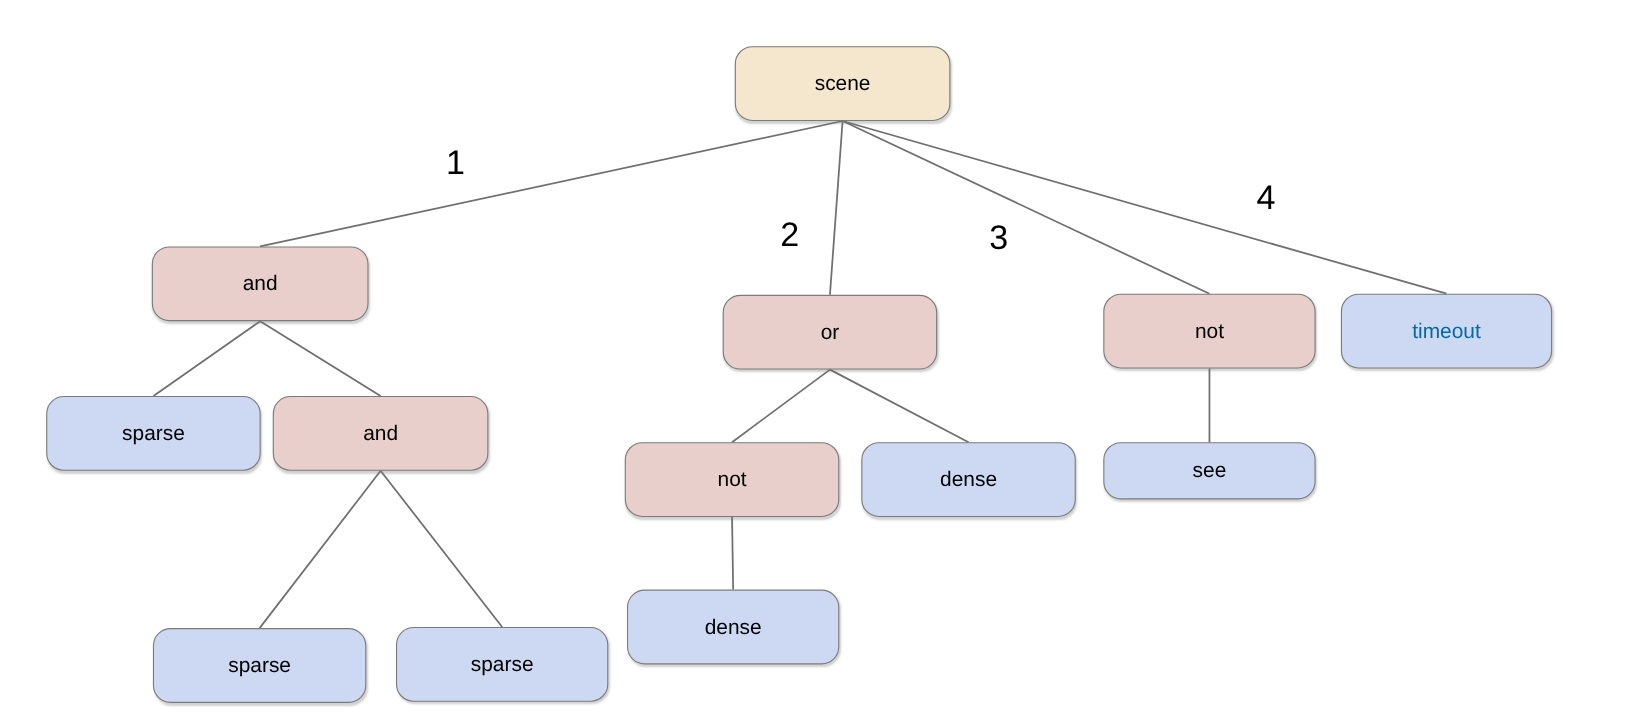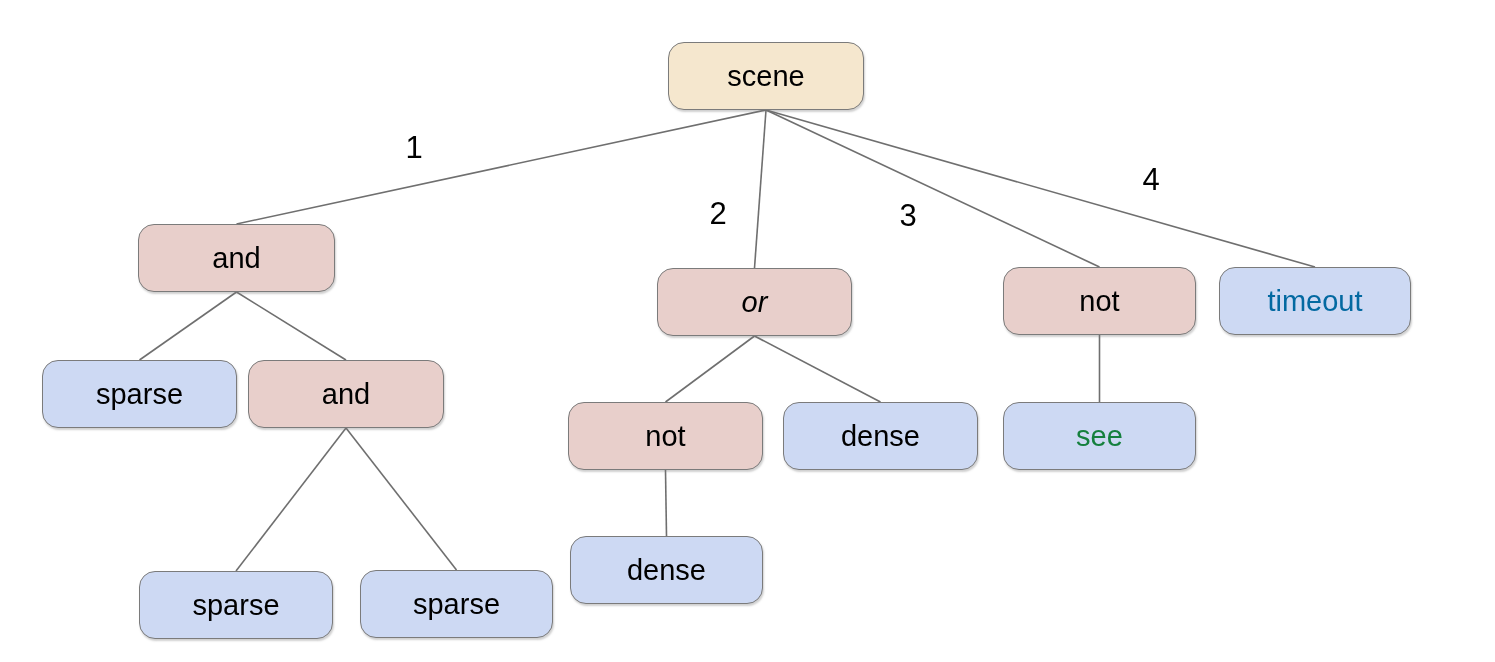--- a/index.html
+++ b/index.html
@@ -23,21 +23,21 @@
     height: 662px;
   }
   .node {
     position: absolute;
     box-sizing: border-box;
     display: flex;
     align-items: center;
     justify-content: center;
     border: 1.8px solid #7b7b7b;
     border-radius: 16px;
-    font-size: 29px;
+    font-size: 19px;
     line-height: 1;
     color: #000000;
     box-shadow: 1px 2px 2px rgba(120,120,120,0.35);
     cursor: default;
     user-select: none;
   }
   .edge-label {
     position: absolute;
     transform: translate(-50%, -50%);
     font-size: 31px;
@@ -63,42 +63,42 @@
       <line x1="665.5" y1="470" x2="666.5" y2="536" stroke="#6f6f6f" stroke-width="1.6"></line>
       <line x1="1099.5" y1="335" x2="1099.5" y2="402" stroke="#6f6f6f" stroke-width="1.6"></line>
     </svg>
   <div id="nodes-layer">
       <div class="node" style="left: 668px; top: 42px; width: 196px; height: 68px; background: rgb(245, 231, 206); border-color: rgb(123, 123, 123); color: rgb(0, 0, 0);">
         <span>scene</span>
       </div>
       <div class="node" style="left: 138px; top: 224px; width: 197px; height: 68px; background: rgb(232, 207, 203); border-color: rgb(123, 123, 123); color: rgb(0, 0, 0);">
         <span>and</span>
       </div>
-      <div class="node" style="left: 657px; top: 268px; width: 195px; height: 68px; background: rgb(232, 207, 203); border-color: rgb(123, 123, 123); color: rgb(0, 0, 0); font-style: italic;">
+      <div class="node" style="left: 657px; top: 268px; width: 195px; height: 68px; background: rgb(232, 207, 203); border-color: rgb(123, 123, 123); color: rgb(0, 0, 0);">
         <span>or</span>
       </div>
       <div class="node" style="left: 1003px; top: 267px; width: 193px; height: 68px; background: rgb(232, 207, 203); border-color: rgb(123, 123, 123); color: rgb(0, 0, 0);">
         <span>not</span>
       </div>
       <div class="node" style="left: 1219px; top: 267px; width: 192px; height: 68px; background: rgb(205, 217, 243); border-color: rgb(123, 123, 123); color: #0369a1;">
         <span>timeout</span>
       </div>
       <div class="node" style="left: 42px; top: 360px; width: 195px; height: 68px; background: rgb(205, 217, 243); border-color: rgb(123, 123, 123); color: rgb(0, 0, 0);">
         <span>sparse</span>
       </div>
       <div class="node" style="left: 248px; top: 360px; width: 196px; height: 68px; background: rgb(232, 207, 203); border-color: rgb(123, 123, 123); color: rgb(0, 0, 0);">
         <span>and</span>
       </div>
       <div class="node" style="left: 568px; top: 402px; width: 195px; height: 68px; background: rgb(232, 207, 203); border-color: rgb(123, 123, 123); color: rgb(0, 0, 0);">
         <span>not</span>
       </div>
       <div class="node" style="left: 783px; top: 402px; width: 195px; height: 68px; background: rgb(205, 217, 243); border-color: rgb(123, 123, 123); color: rgb(0, 0, 0);">
         <span>dense</span>
       </div>
-      <div class="node" style="left: 1003px; top: 402px; width: 193px; height: 68px; background: rgb(205, 217, 243); border-color: rgb(123, 123, 123); color: #15803d;">
+      <div class="node" style="left: 1003px; top: 402px; width: 193px; height: 52px; background: rgb(205, 217, 243); border-color: rgb(123, 123, 123); color: #000000;">
         <span>see</span>
       </div>
       <div class="node" style="left: 570px; top: 536px; width: 193px; height: 68px; background: rgb(205, 217, 243); border-color: rgb(123, 123, 123); color: rgb(0, 0, 0);">
         <span>dense</span>
       </div>
       <div class="node" style="left: 139px; top: 571px; width: 194px; height: 68px; background: rgb(205, 217, 243); border-color: rgb(123, 123, 123); color: rgb(0, 0, 0);">
         <span>sparse</span>
       </div>
       <div class="node" style="left: 360px; top: 570px; width: 193px; height: 68px; background: rgb(205, 217, 243); border-color: rgb(123, 123, 123); color: rgb(0, 0, 0);">
         <span>sparse</span>

